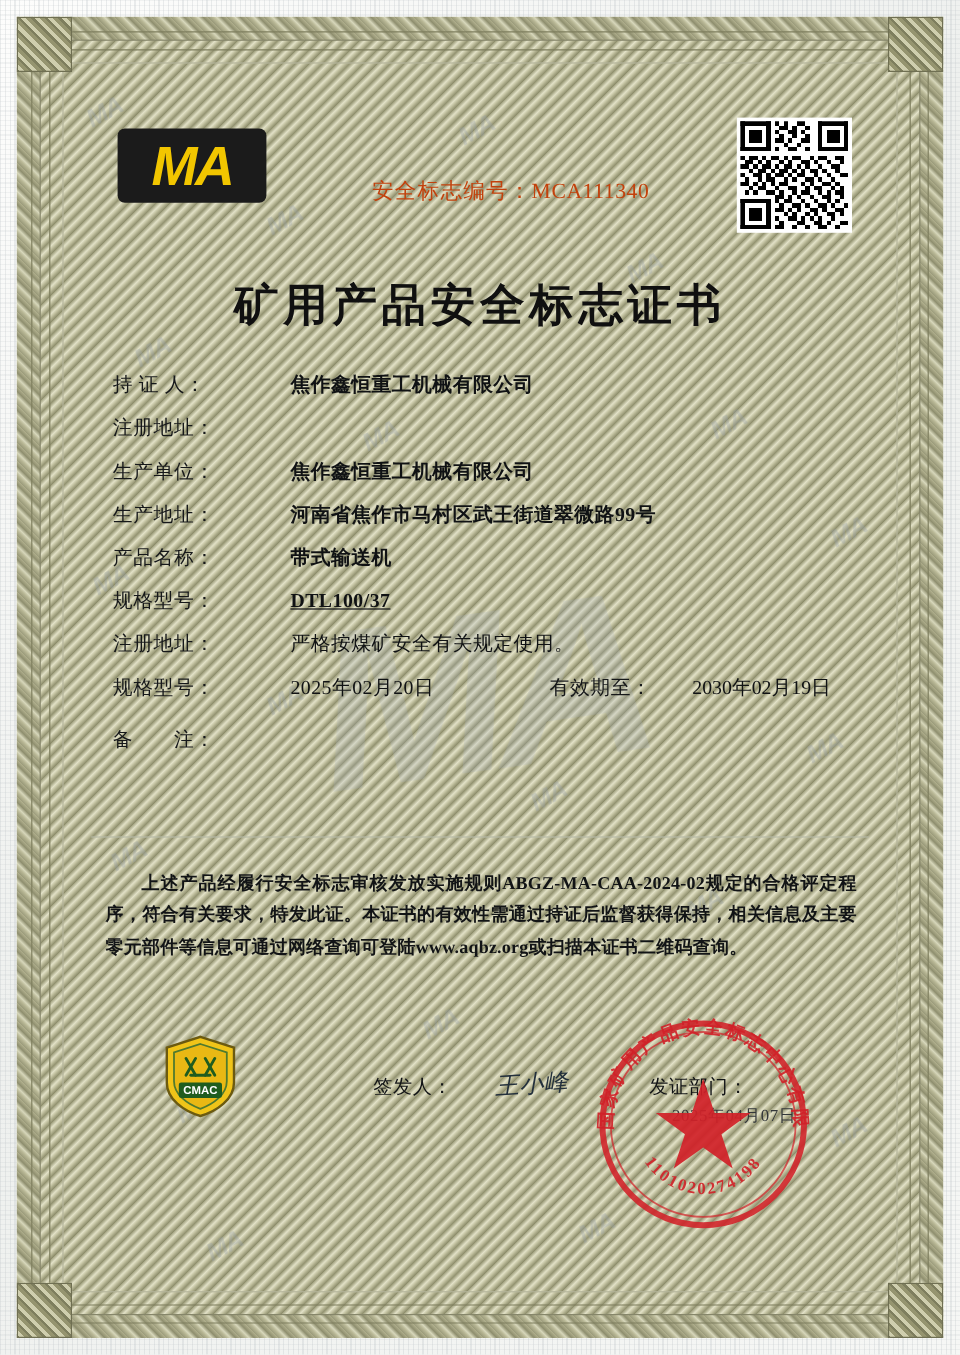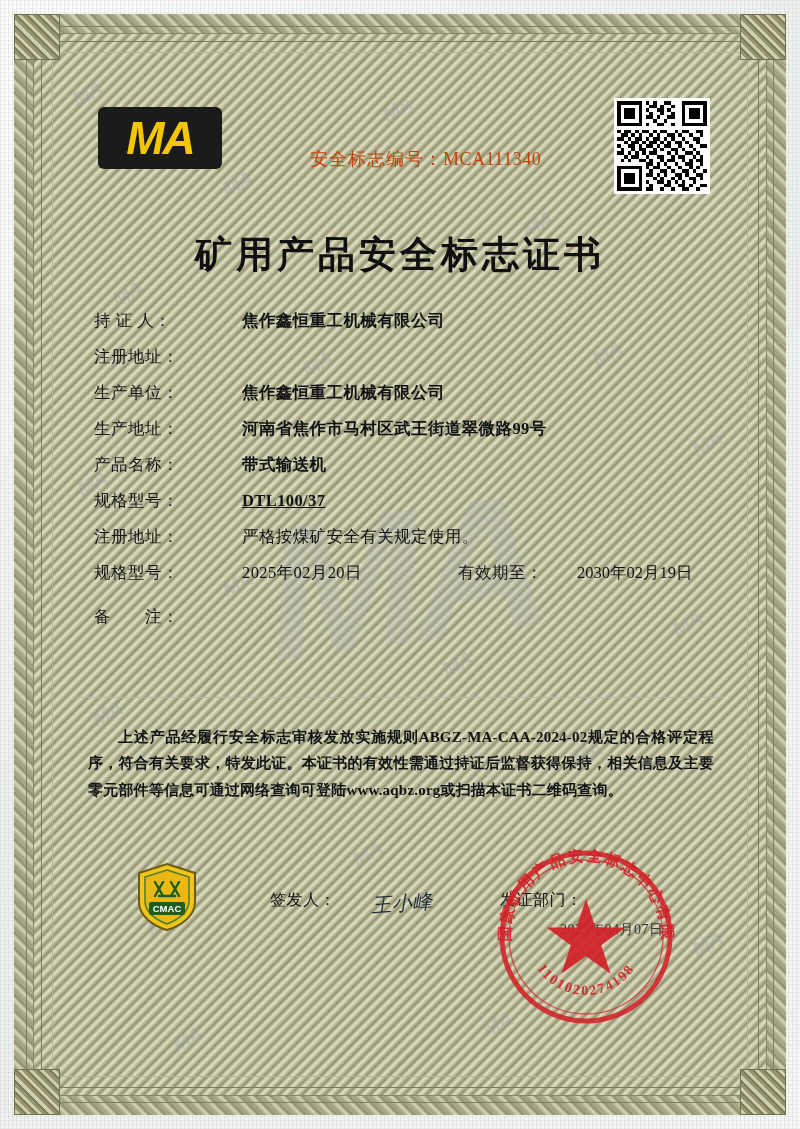--- a/index.html
+++ b/index.html
@@ -248,24 +248,25 @@
     left: 84px;
     top: 810px;
     width: 62px;
     height: 70px;
   }
   .sign-row {
     position: absolute;
     left: 218px;
     top: 838px;
     display: flex;
-    align-items: flex-start;
+    align-items: flex-end;
     font-size: 16px;
     color: #121416;
     letter-spacing: 0.5px;
+    padding-left: 41px;
   }
   .sign-name {
     margin-left: 12px;
     font-family: "DejaVu Serif", serif;
     font-style: italic;
     font-size: 20px;
     color: #23303c;
     transform: rotate(-4deg);
     display: inline-block;
     width: 108px;

